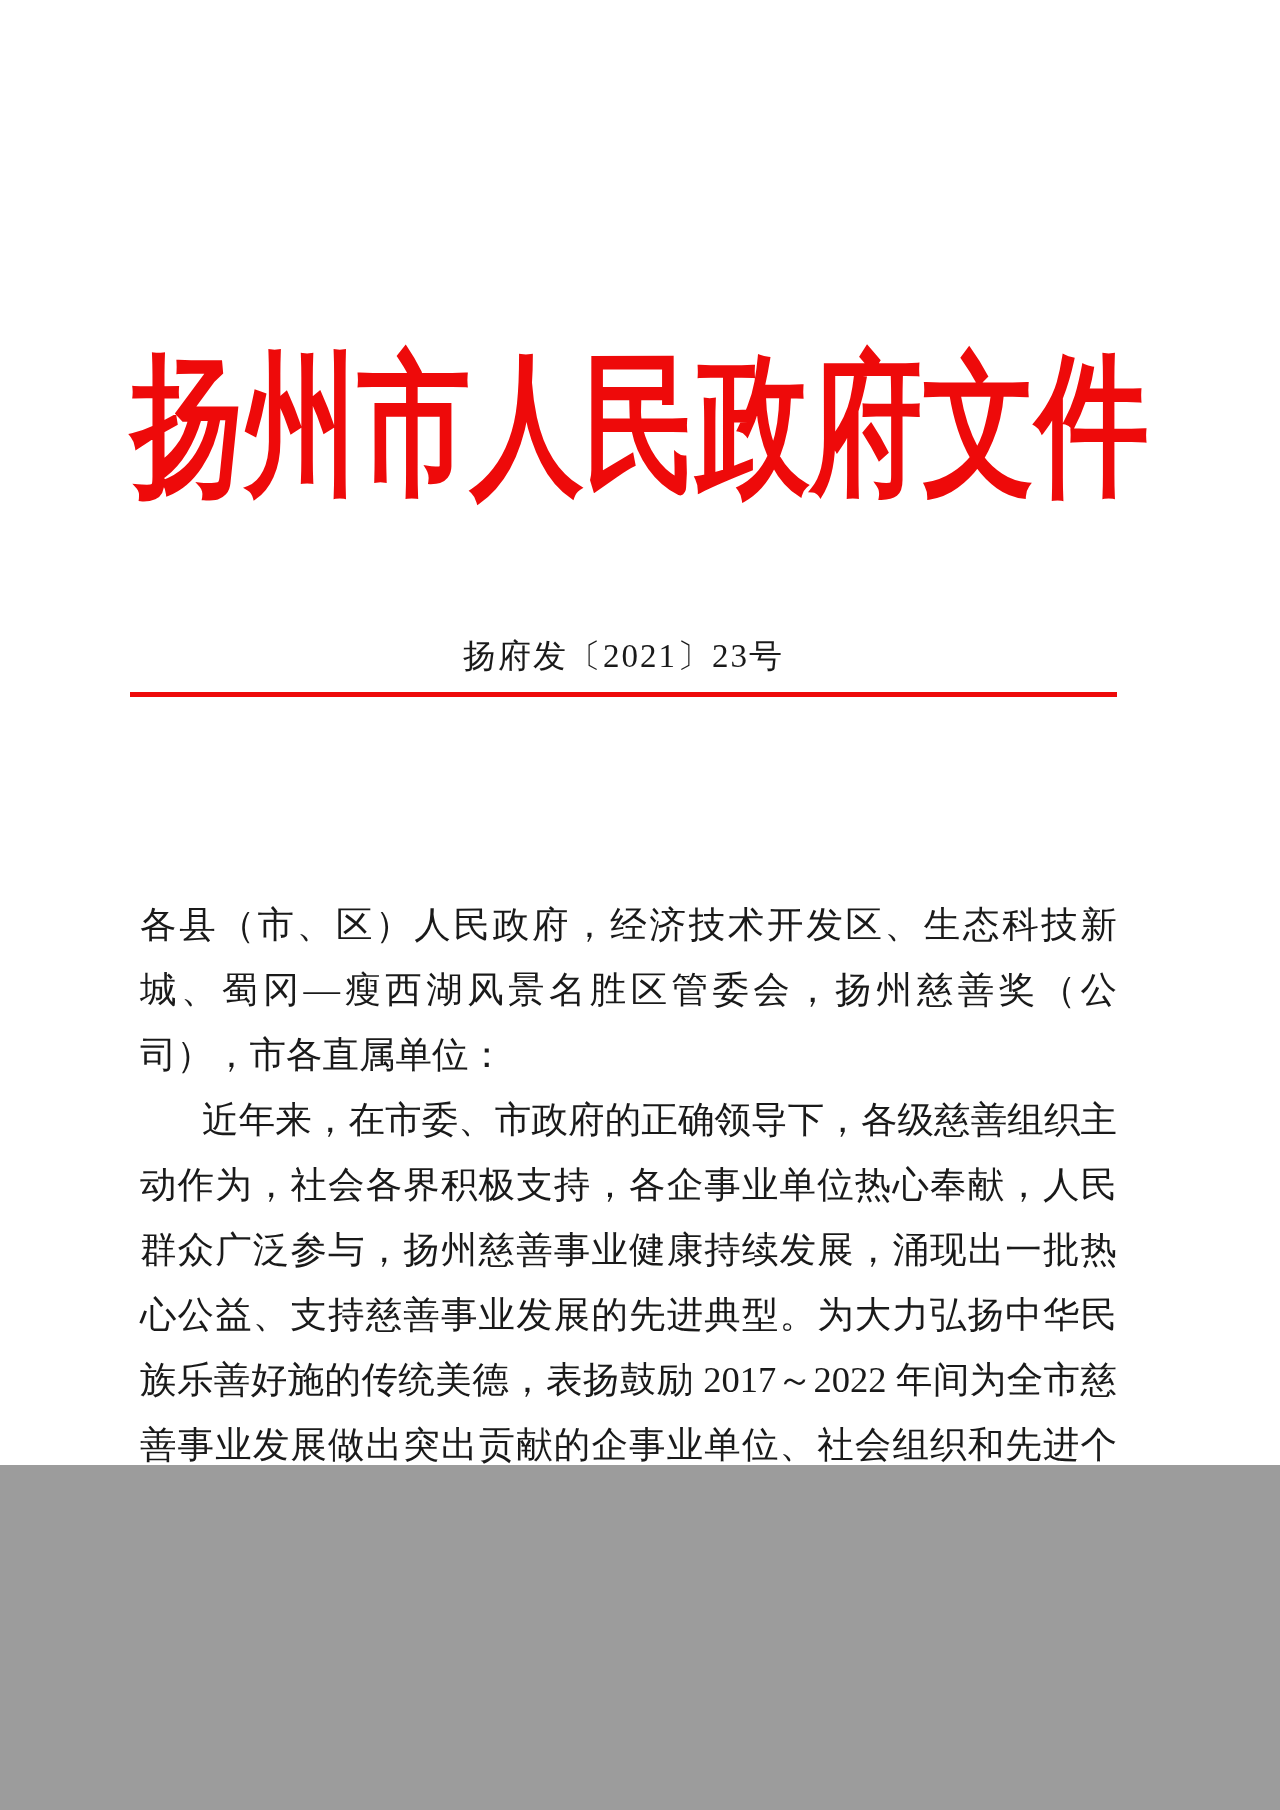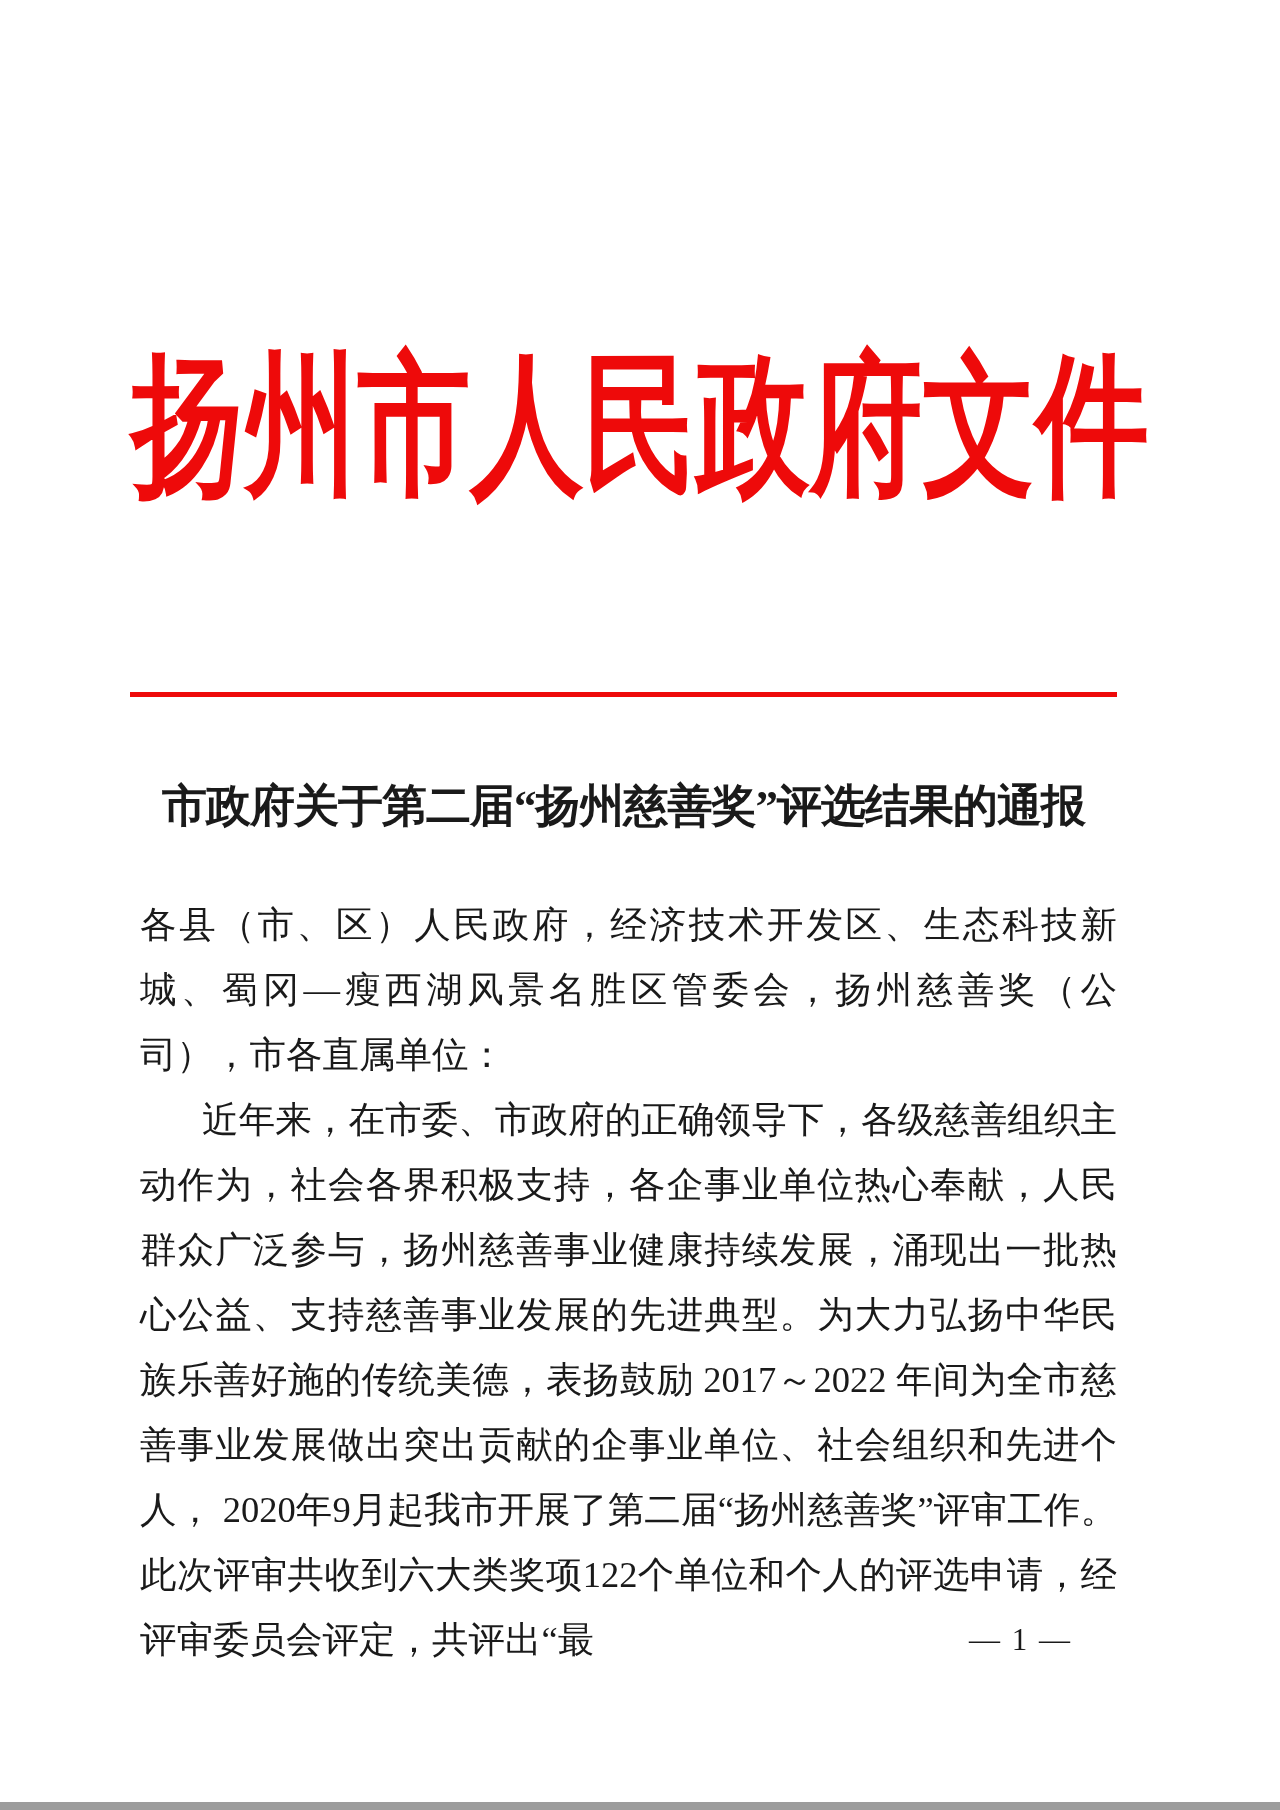--- a/index.html
+++ b/index.html
@@ -3,21 +3,21 @@
 <meta charset="utf-8">
 <style>
   html, body {
     margin: 0;
     padding: 0;
     background: #9c9c9c;
   }
   .page {
     position: relative;
     width: 1280px;
-    height: 1802px;
+    height: 1465px;
     margin: 0 auto;
     background: #ffffff;
     overflow: hidden;
     font-family: "Liberation Serif", "DejaVu Serif", serif;
     color: #1a1a1a;
   }
   .org-title {
     position: absolute;
     top: 346px;
     left: 0;
@@ -87,24 +87,24 @@
     white-space: nowrap;
   }
 </style>
 </head>
 <body>
 
 <div class="page">
 
   <div class="org-title" style="color: rgb(238, 10, 10);">扬州市人民政府文件</div>
 
+  <div class="doc-number">扬府发〔2021〕23号</div>
 
   <div class="red-rule" style="background: rgb(238, 10, 10);"></div>
 
-  <h1 class="doc-title">市政府关于第二届“扬州慈善奖”评选结果的通报</h1>
 
   <div class="body-text">
     <p class="no-indent">各县（市、区）人民政府，经济技术开发区、生态科技新城、蜀冈—瘦西湖风景名胜区管委会，扬州慈善奖（公司），市各直属单位：</p>
     <p class="indent">近年来，在市委、市政府的正确领导下，各级慈善组织主动作为，社会各界积极支持，各企事业单位热心奉献，人民群众广泛参与，扬州慈善事业健康持续发展，涌现出一批热心公益、支持慈善事业发展的先进典型。为大力弘扬中华民族乐善好施的传统美德，表扬鼓励 2017～2022 年间为全市慈善事业发展做出突出贡献的企事业单位、社会组织和先进个人， 2020年9月起我市开展了第二届“扬州慈善奖”评审工作。此次评审共收到六大类奖项122个单位和个人的评选申请，经评审委员会评定，共评出“最</p>
   </div>
 
   <div class="page-number">— 1 —</div>
 
 </div>
 

